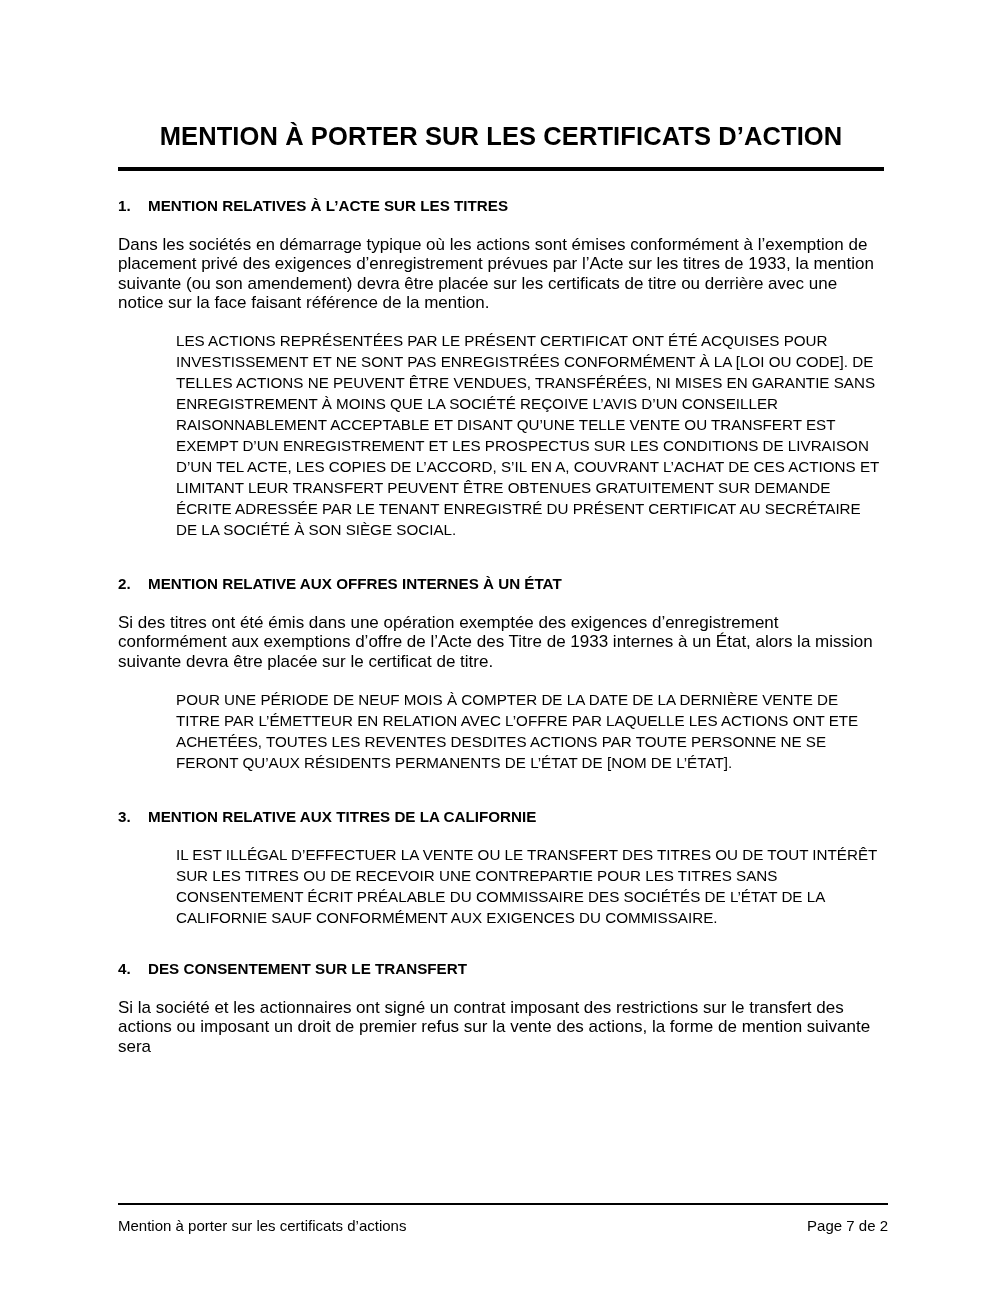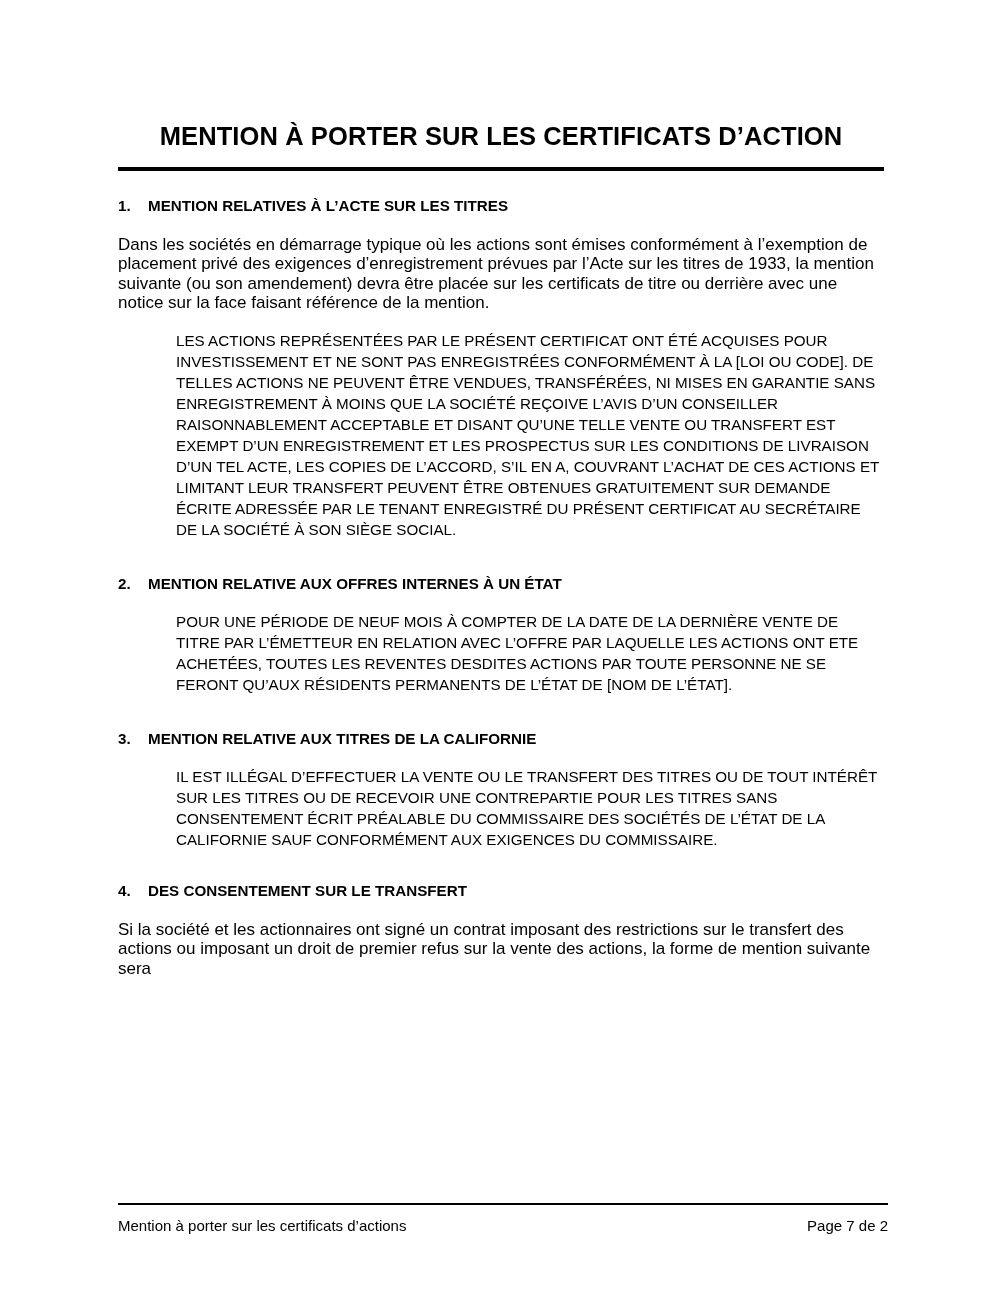--- a/index.html
+++ b/index.html
@@ -142,20 +142,21 @@
       <p class="legend-block">LES ACTIONS REPRÉSENTÉES PAR LE PRÉSENT CERTIFICAT ONT ÉTÉ ACQUISES POUR INVESTISSEMENT ET NE SONT PAS ENREGISTRÉES CONFORMÉMENT À LA [LOI OU CODE]. DE TELLES ACTIONS NE PEUVENT ÊTRE VENDUES, TRANSFÉRÉES, NI MISES EN GARANTIE SANS ENREGISTREMENT À MOINS QUE LA SOCIÉTÉ REÇOIVE L’AVIS D’UN CONSEILLER RAISONNABLEMENT ACCEPTABLE ET DISANT QU’UNE TELLE VENTE OU TRANSFERT EST EXEMPT D’UN ENREGISTREMENT ET LES PROSPECTUS SUR LES CONDITIONS DE LIVRAISON D’UN TEL ACTE, LES COPIES DE L’ACCORD, S’IL EN A, COUVRANT L’ACHAT DE CES ACTIONS ET LIMITANT LEUR TRANSFERT PEUVENT ÊTRE OBTENUES GRATUITEMENT SUR DEMANDE ÉCRITE ADRESSÉE PAR LE TENANT ENREGISTRÉ DU PRÉSENT CERTIFICAT AU SECRÉTAIRE DE LA SOCIÉTÉ À SON SIÈGE SOCIAL.</p>
     </div>
 
     <div class="gap-section"></div>
 
     <div class="section">
       <div class="section-heading">
         <span class="section-num">2.</span>
         <span class="section-title">MENTION RELATIVE AUX OFFRES INTERNES À UN ÉTAT</span>
       </div>
+      <p class="para para-after-heading">Si des titres ont été émis dans une opération exemptée des exigences d’enregistrement conformément aux exemptions d’offre de l’Acte des Titre de 1933 internes à un État, alors la mission suivante devra être placée sur le certificat de titre.</p>
       <p class="legend-block">POUR UNE PÉRIODE DE NEUF MOIS À COMPTER DE LA DATE DE LA DERNIÈRE VENTE DE TITRE PAR L’ÉMETTEUR EN RELATION AVEC L’OFFRE PAR LAQUELLE LES ACTIONS ONT ETE ACHETÉES, TOUTES LES REVENTES DESDITES ACTIONS PAR TOUTE PERSONNE NE SE FERONT QU’AUX RÉSIDENTS PERMANENTS DE L’ÉTAT DE [NOM DE L’ÉTAT].</p>
     </div>
 
     <div class="gap-section"></div>
 
     <div class="section">
       <div class="section-heading">
         <span class="section-num">3.</span>
         <span class="section-title">MENTION RELATIVE AUX TITRES DE LA CALIFORNIE</span>
       </div>

